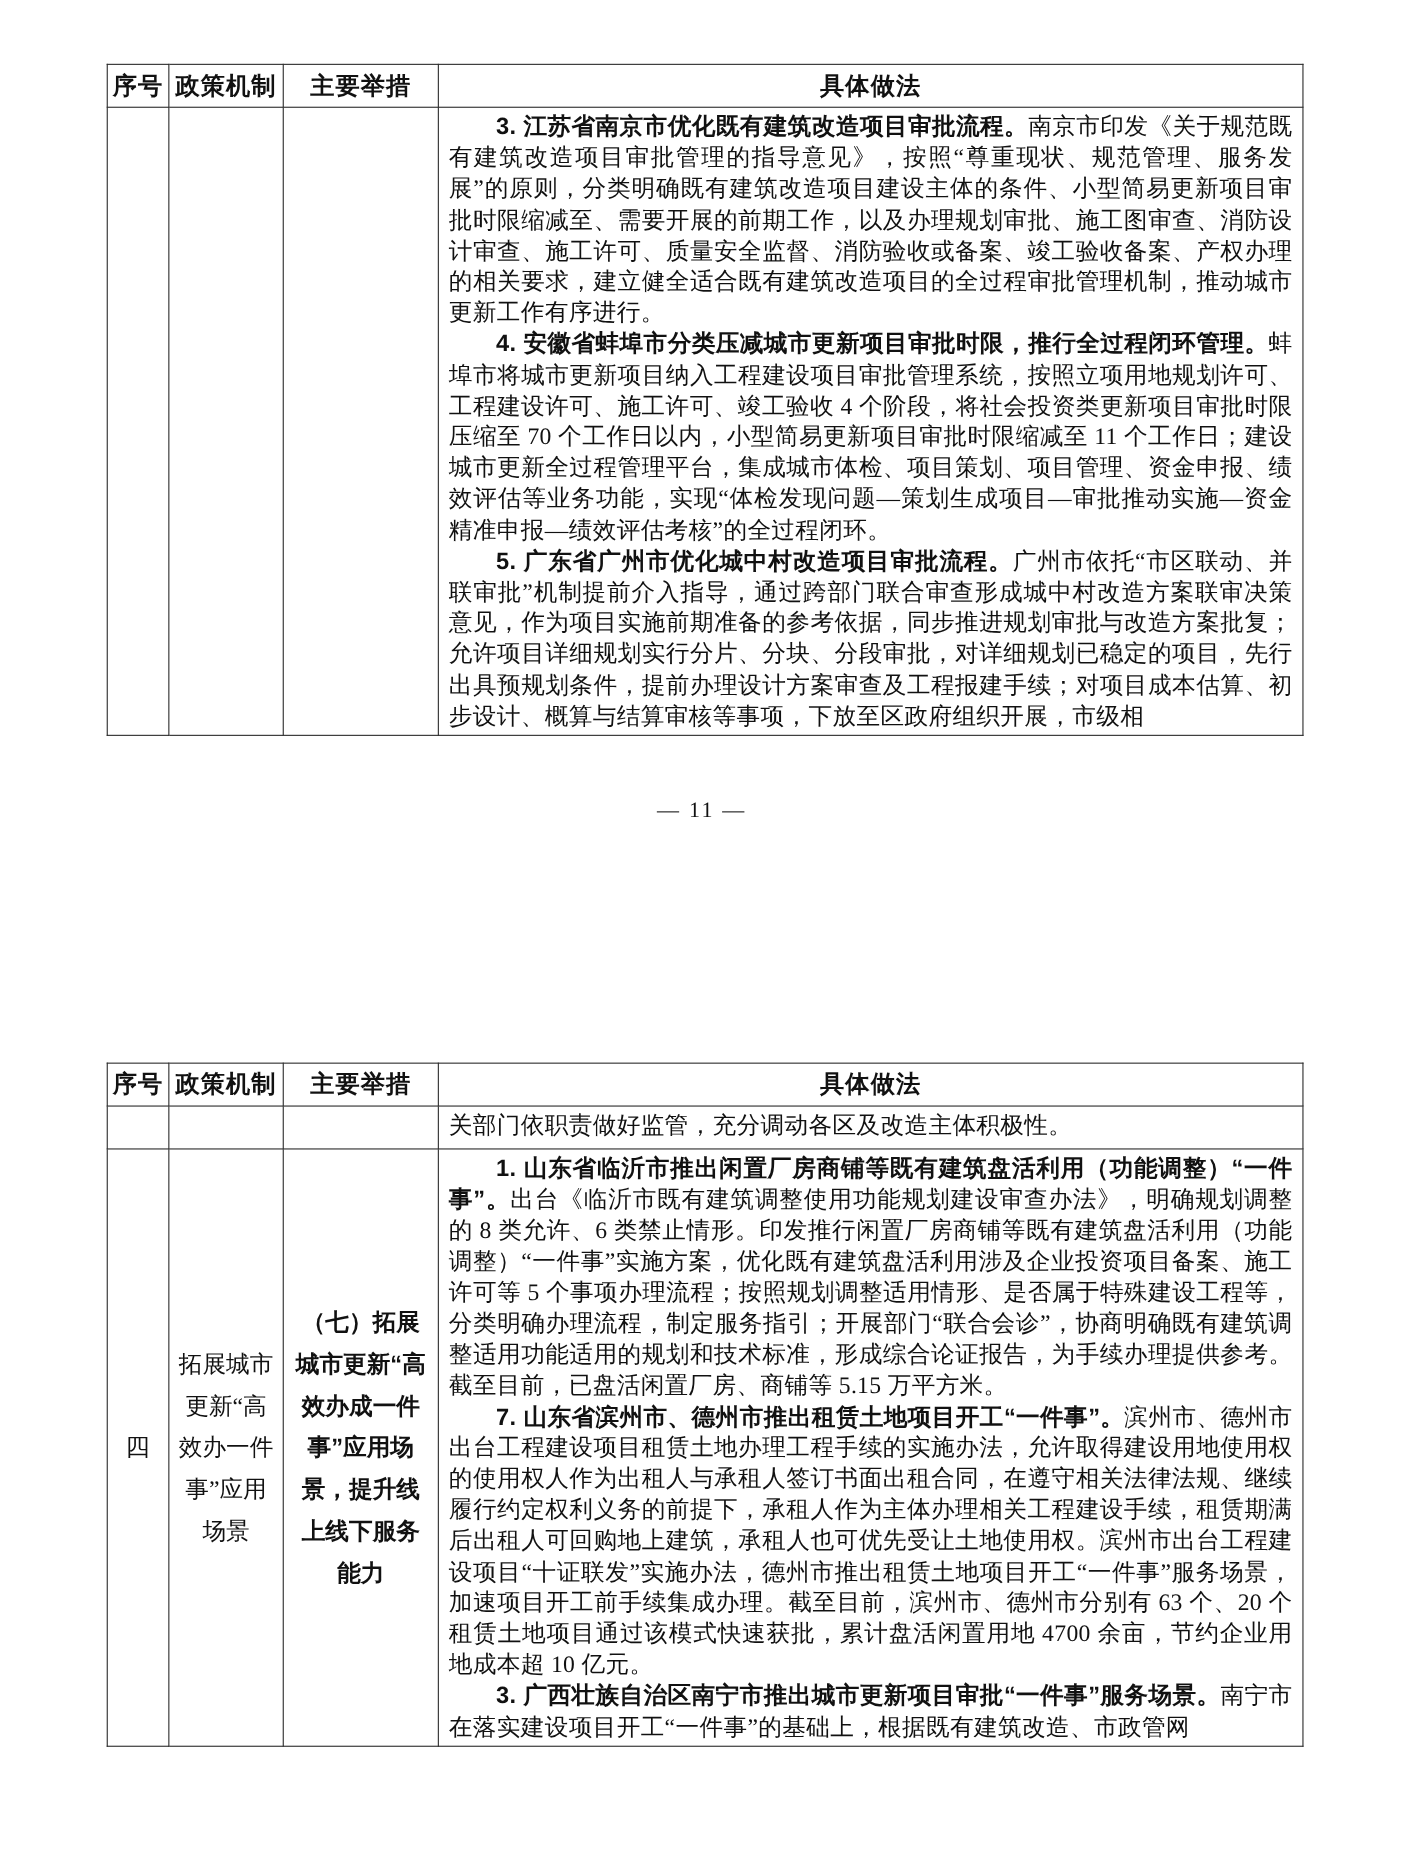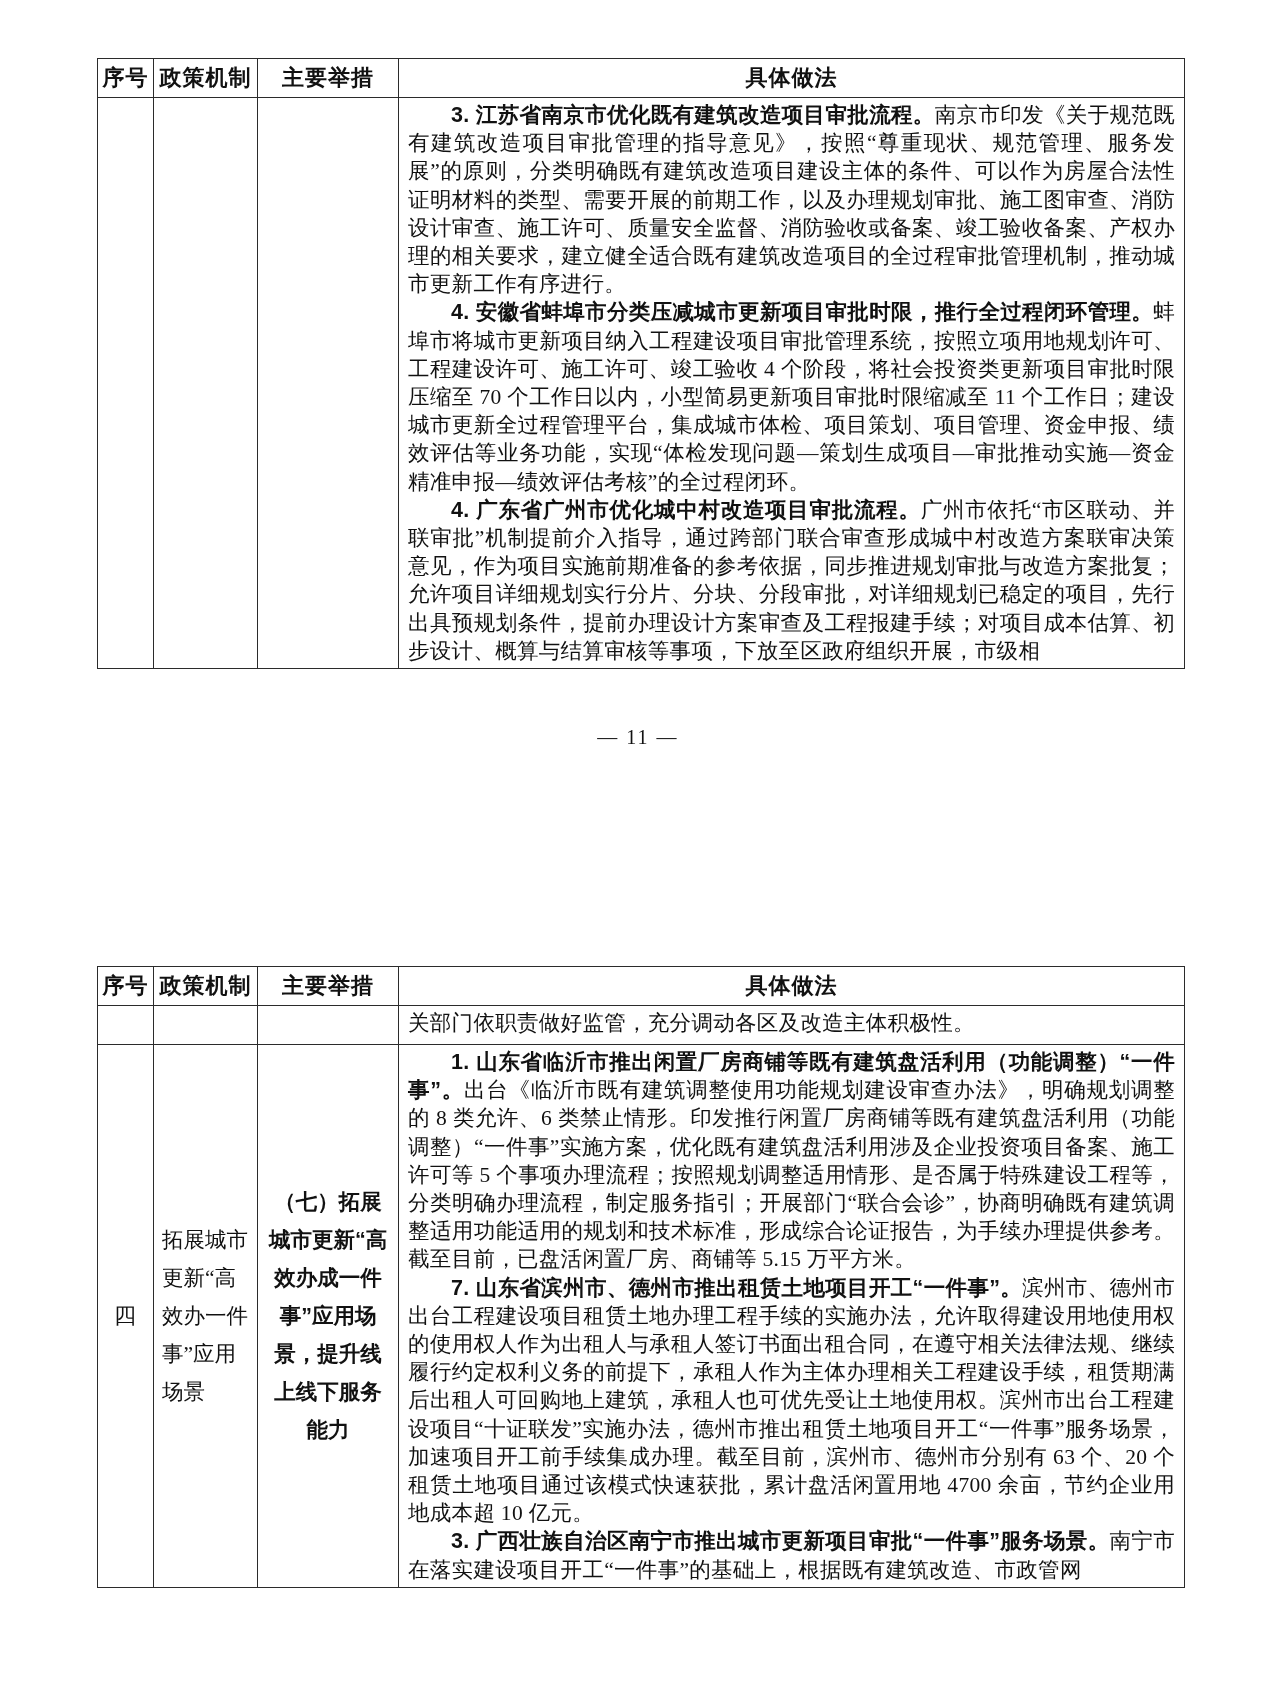--- a/index.html
+++ b/index.html
@@ -57,20 +57,21 @@
   .lead {
     font-family: "Liberation Sans", sans-serif;
     font-weight: bold;
   }
   td.seq-cell {
     text-align: center;
     font-size: 22px;
     letter-spacing: 1px;
   }
   td.mech-cell {
+    text-align: center;
     font-size: 21.5px;
     line-height: 38px;
     padding: 0 8px;
   }
   td.meas-cell {
     font-family: "Liberation Sans", sans-serif;
     font-weight: bold;
     font-size: 21.5px;
     line-height: 38px;
     padding: 0 6px;
@@ -108,23 +109,23 @@
     <th class="hdr">序号</th>
     <th class="hdr">政策机制</th>
     <th class="hdr">主要举措</th>
     <th class="hdr">具体做法</th>
   </tr>
   <tr>
     <td class="seq-cell cell-tall1"></td>
     <td class="mech-cell"></td>
     <td class="meas-cell"></td>
     <td class="detail-cell cell-tall1">
-      <p class="para"><span class="lead">3. 江苏省南京市优化既有建筑改造项目审批流程。</span><span>南京市印发《关于规范既有建筑改造项目审批管理的指导意见》，按照“尊重现状、规范管理、服务发展”的原则，分类明确既有建筑改造项目建设主体的条件、可以作为房屋合法性证明材料的类型、需要开展的前期工作，以及办理规划审批、施工图审查、消防设计审查、施工许可、质量安全监督、消防验收或备案、竣工验收备案、产权办理的相关要求，建立健全适合既有建筑改造项目的全过程审批管理机制，推动城市更新工作有序进行。</span></p>
+      <p class="para"><span class="lead">3. 江苏省南京市优化既有建筑改造项目审批流程。</span><span>南京市印发《关于规范既有建筑改造项目审批管理的指导意见》，按照“尊重现状、规范管理、服务发展”的原则，分类明确既有建筑改造项目建设主体的条件、小型简易更新项目审批时限缩减至、需要开展的前期工作，以及办理规划审批、施工图审查、消防设计审查、施工许可、质量安全监督、消防验收或备案、竣工验收备案、产权办理的相关要求，建立健全适合既有建筑改造项目的全过程审批管理机制，推动城市更新工作有序进行。</span></p>
       <p class="para"><span class="lead">4. 安徽省蚌埠市分类压减城市更新项目审批时限，推行全过程闭环管理。</span><span>蚌埠市将城市更新项目纳入工程建设项目审批管理系统，按照立项用地规划许可、工程建设许可、施工许可、竣工验收 4 个阶段，将社会投资类更新项目审批时限压缩至 70 个工作日以内，小型简易更新项目审批时限缩减至 11 个工作日；建设城市更新全过程管理平台，集成城市体检、项目策划、项目管理、资金申报、绩效评估等业务功能，实现“体检发现问题—策划生成项目—审批推动实施—资金精准申报—绩效评估考核”的全过程闭环。</span></p>
-      <p class="para"><span class="lead">4. 广东省广州市优化城中村改造项目审批流程。</span><span>广州市依托“市区联动、并联审批”机制提前介入指导，通过跨部门联合审查形成城中村改造方案联审决策意见，作为项目实施前期准备的参考依据，同步推进规划审批与改造方案批复；允许项目详细规划实行分片、分块、分段审批，对详细规划已稳定的项目，先行出具预规划条件，提前办理设计方案审查及工程报建手续；对项目成本估算、初步设计、概算与结算审核等事项，下放至区政府组织开展，市级相</span></p>
+      <p class="para"><span class="lead">5. 广东省广州市优化城中村改造项目审批流程。</span><span>广州市依托“市区联动、并联审批”机制提前介入指导，通过跨部门联合审查形成城中村改造方案联审决策意见，作为项目实施前期准备的参考依据，同步推进规划审批与改造方案批复；允许项目详细规划实行分片、分块、分段审批，对详细规划已稳定的项目，先行出具预规划条件，提前办理设计方案审查及工程报建手续；对项目成本估算、初步设计、概算与结算审核等事项，下放至区政府组织开展，市级相</span></p>
     </td>
   </tr>
 </tbody>
   </table>
 
 <div class="page-number pn-1">— 11 —</div>
 
 <table class="doc-table tbl-page2">
   <colgroup>
     <col style="width:56px">

